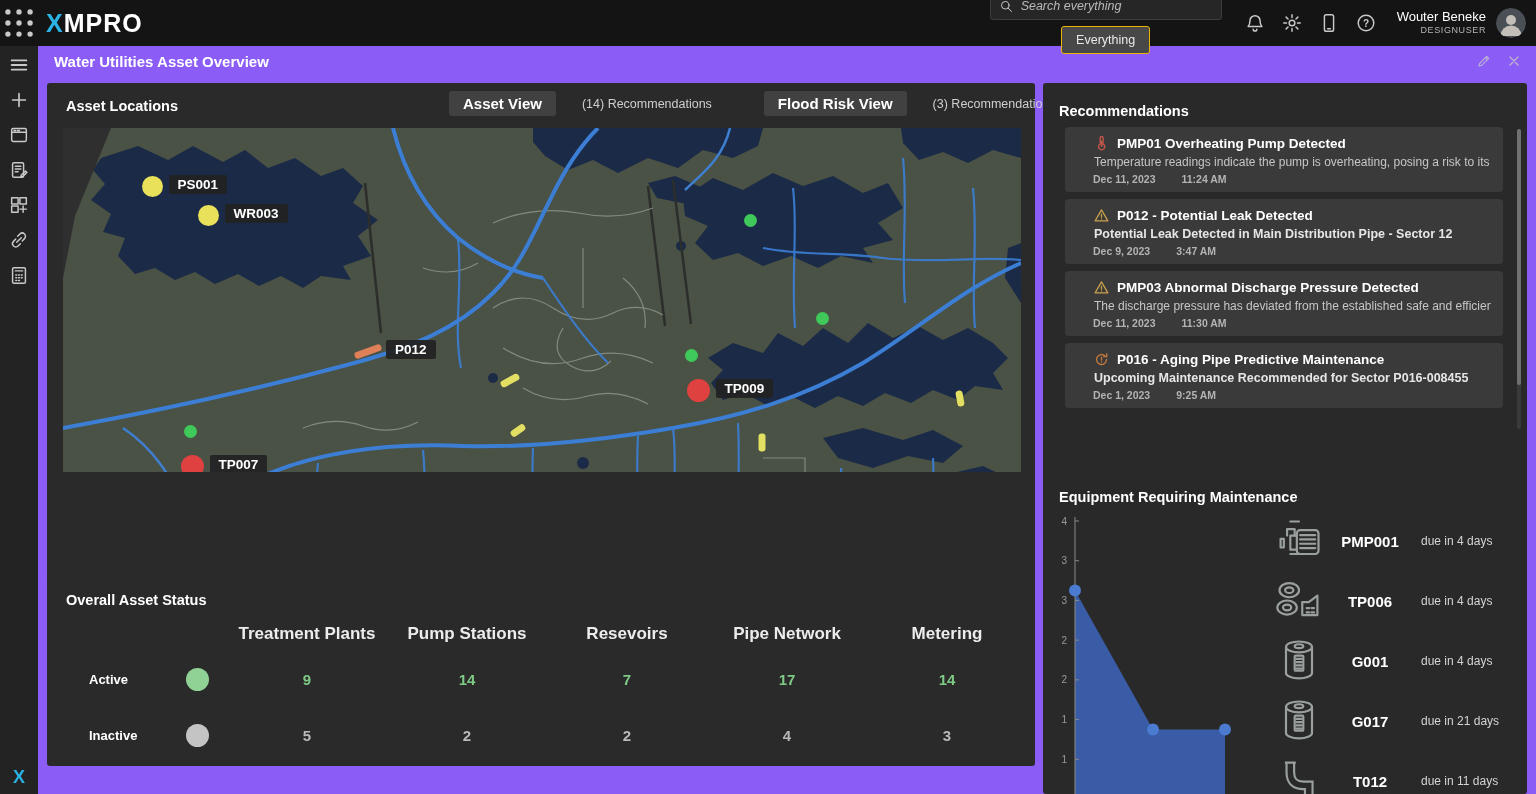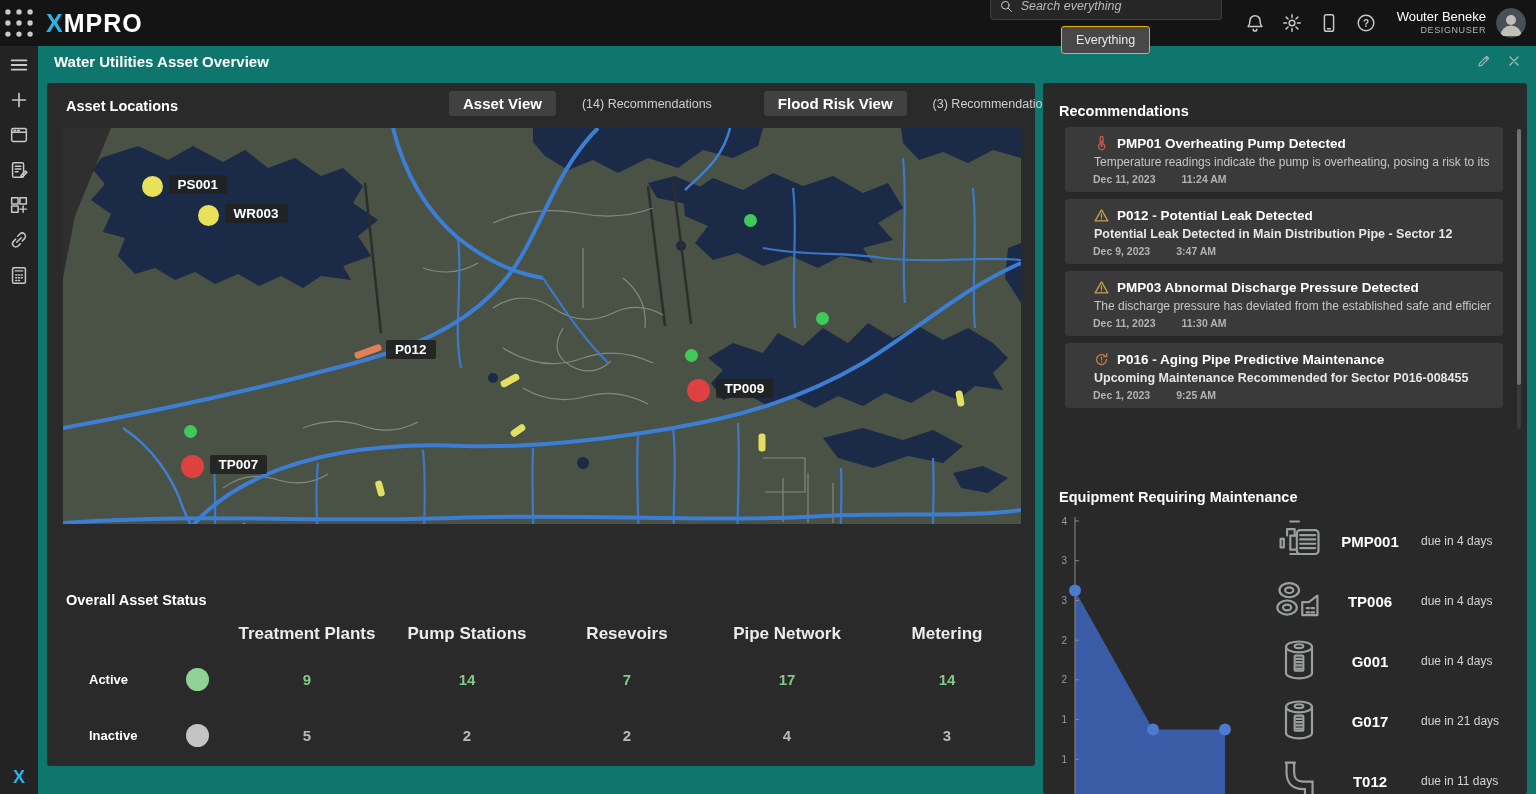--- a/index.html
+++ b/index.html
@@ -30,37 +30,37 @@
 
   
   .leftrail { position:absolute; left:0; top:46px; bottom:0; width:38px; background:#232323; z-index:20; }
   .rail-items { display:flex; flex-direction:column; align-items:center; padding-top:8px; gap:13px; }
   .rail-item { width:22px; height:22px; cursor:pointer; display:flex; }
   .rail-logo { position:absolute; bottom:6px; left:0; width:38px; text-align:center;
     font-size:18px; font-weight:bold; color:#fff; }
   .rail-logo span { color:#2bb3e6; }
 
   
-  .page { position:absolute; left:38px; top:46px; right:0; bottom:0; background:#0f766e; }
+  .page { position:absolute; left:38px; top:46px; right:0; bottom:0; background:#8b5cf6; }
   .page-header { position:absolute; left:0; top:0; right:0; height:30px;
     display:flex; align-items:center; padding:0 14px 0 16px; }
   .page-title { font-size:15px; font-weight:bold; color:#fff; }
   .ph-icons { margin-left:auto; display:flex; gap:14px; }
   .ph-icons .phi { width:16px; height:16px; cursor:pointer; opacity:.8; }
 
   .panel { position:absolute; background:#2a2a2a; border-radius:3px; }
   
   .asset-panel { left:9px; top:37px; width:988px; height:512px; }
   .asset-head { position:relative; height:45px; }
   .asset-title { position:absolute; left:19px; top:15px; font-size:14.5px; font-weight:bold; color:#fff; }
   .tabs { position:absolute; left:402px; top:8px; display:flex; align-items:center; gap:26px; }
   .tab-btn { background:#414141; border-radius:3px; padding:4px 14px; font-size:15px;
     font-weight:bold; color:#fff; cursor:pointer; white-space:nowrap; }
   .tab-meta { font-size:12.5px; color:#cfcfcf; margin-right:26px; white-space:nowrap; }
-  .map-wrap { position:absolute; left:16px; top:45px; width:958px; height:396px; overflow:hidden; background:#4a5145; }
+  .map-wrap { position:absolute; left:16px; top:45px; width:958px; height:344px; overflow:hidden; background:#4a5145; }
   .map-svg { position:absolute; left:0; top:0; }
   .marker { position:absolute; border-radius:50%; cursor:pointer; }
   .marker-seg { position:absolute; border-radius:3px; cursor:pointer; }
   .map-label { position:absolute; background:rgba(33,33,33,.93); color:#fff; font-size:13.5px;
     font-weight:bold; padding:2px 9px; border-radius:2px; white-space:nowrap; cursor:pointer; }
 
   
   .status-panel { left:9px; top:533px; width:988px; height:187px; overflow:hidden; }
   .status-title { position:absolute; left:19px; top:13px; font-size:14.5px; font-weight:bold; color:#fff; }
   .status-grid { position:absolute; left:42px; top:38px;

